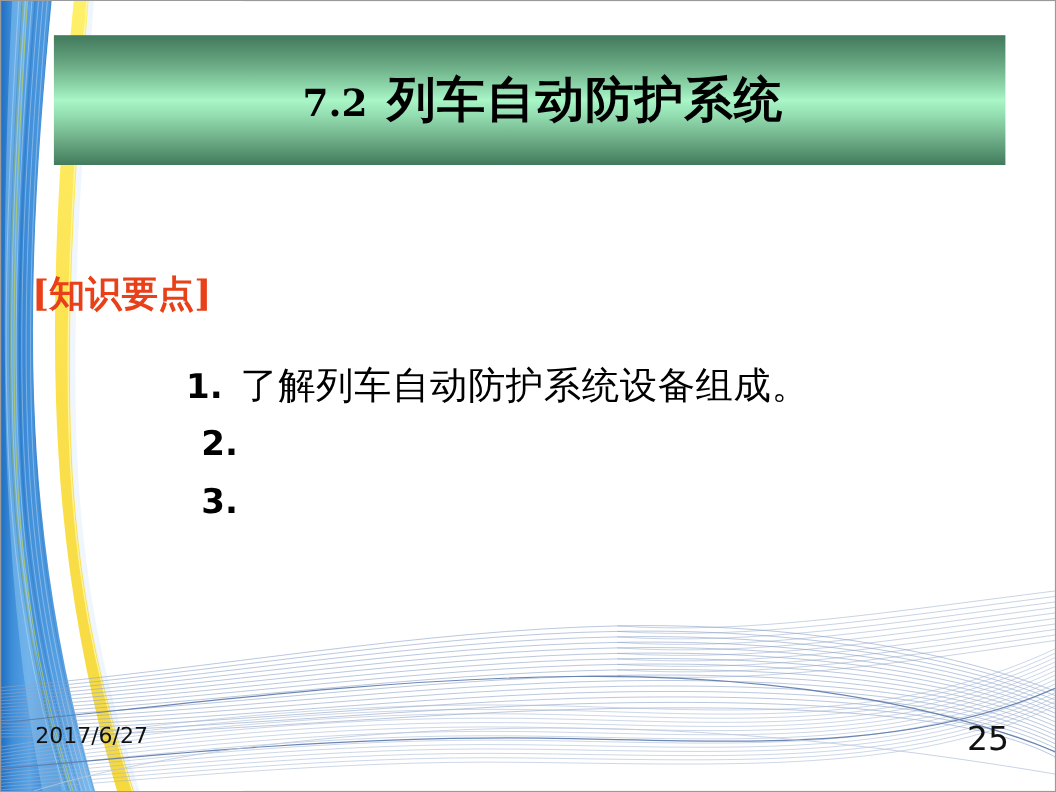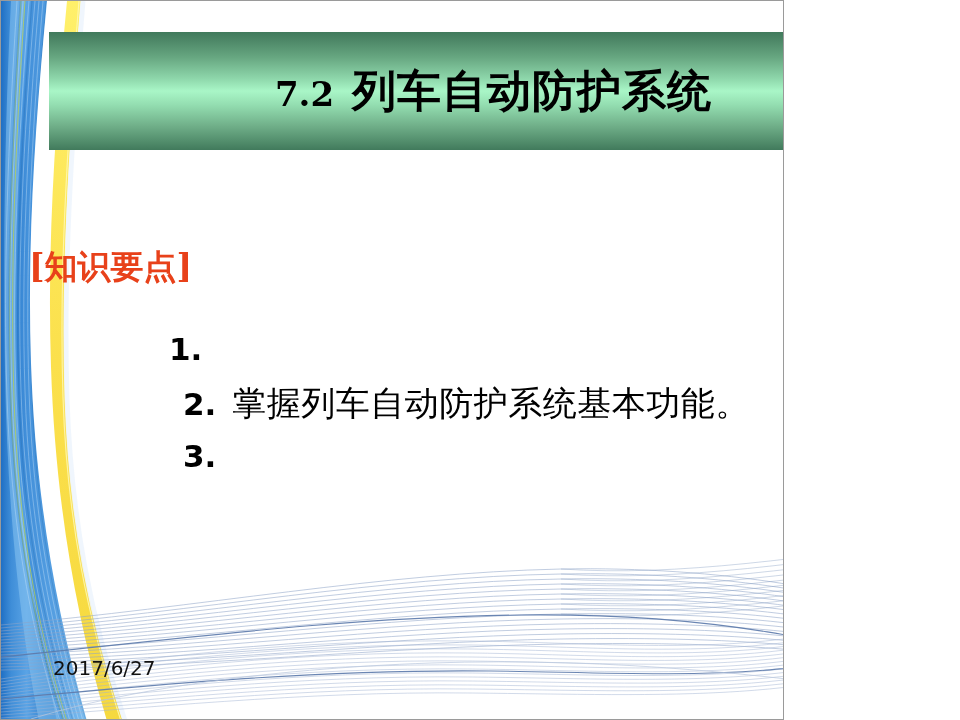--- a/index.html
+++ b/index.html
@@ -6,21 +6,21 @@
     margin: 0;
     padding: 0;
     background: #ffffff;
   }
   body {
     font-family: "Liberation Sans", sans-serif;
   }
 
   #slide {
     position: relative;
-    width: 784px;
+    width: 960px;
     height: 720px;
     overflow: hidden;
     background: #ffffff;
     box-sizing: border-box;
     border: 1px solid #9a9a9a;
   }
 
   
   #left-decor {
     position: absolute;
@@ -126,21 +126,21 @@
     padding-right: 16px;
   }
   .item-text {
     font-weight: normal;
     letter-spacing: 0.5px;
   }
 
   
   #footer-date {
     position: absolute;
-    left: 52px;
+    left: 31px;
     top: 655px;
     font-family: "DejaVu Sans", "Liberation Sans", sans-serif;
     font-size: 20px;
     color: #111111;
     white-space: nowrap;
     z-index: 5;
   }
   #footer-page {
     position: absolute;
     left: 878px;
@@ -232,26 +232,26 @@
     </div>
   </div>
 
   <div id="section-heading">[知识要点]</div>
 
   <div id="body-list">
 
     <div class="list-item">
       <span class="item-num">1</span>
         <span class="item-sep">.</span>
+        <span class="item-text">了解列车自动防护系统设备组成。</span>
     </div>
 
     <div class="list-item">
       <span class="item-num">2</span>
         <span class="item-sep">.</span>
-        <span class="item-text">掌握列车自动防护系统基本功能。</span>
     </div>
 
     <div class="list-item">
       <span class="item-num">3</span>
         <span class="item-sep">.</span>
     </div>
 
   </div>
 
   <svg id="bottom-decor" viewBox="0 0 960 190" preserveAspectRatio="none" xmlns="http://www.w3.org/2000/svg">

